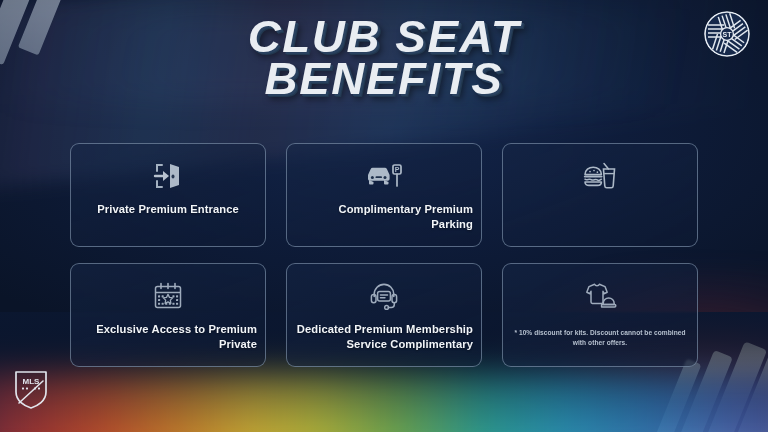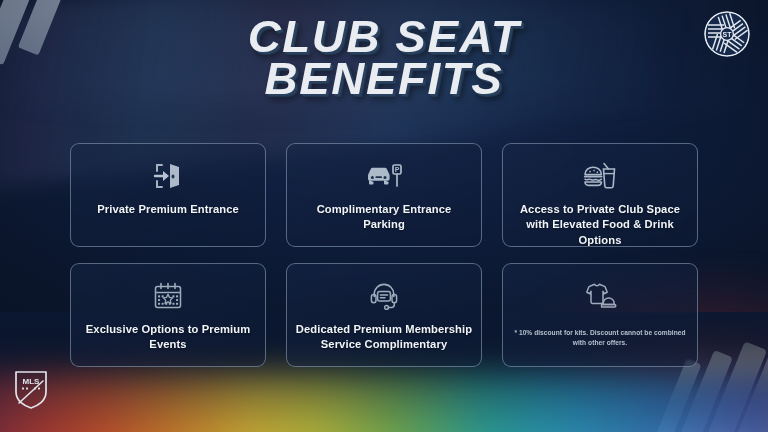--- a/index.html
+++ b/index.html
@@ -166,21 +166,21 @@
     display:flex; align-items:center; justify-content:center;
     margin-bottom:9px;
     opacity:.88;
   }
   .card .ico svg { display:block; }
   .card .label {
     color:#f2f5f8;
     font-size:11.2px;
     font-weight:bold;
     line-height:1.38;
-    text-align:center;
+    text-align:right;
     letter-spacing:.1px;
     text-shadow:0 1px 2px rgba(0,0,0,.4);
   }
   .card .note {
     margin-top:6px;
     color:#c3cedb;
     font-size:6.6px;
     font-weight:bold;
     line-height:1.45;
     text-align:center;
@@ -293,39 +293,38 @@
                    a2.2 2.2 0 0 1 .2 .9 V19 a1.8 1.8 0 0 1 -1.8 1.8 H4.8 A1.8 1.8 0 0 1 3 19 v-3.6
                    a2.2 2.2 0 0 1 .2 -.9 Z" fill="#c3cfdb"></path>
           <circle cx="7.4" cy="17.4" r="1.5" fill="#21334e"></circle>
           <circle cx="20" cy="17.4" r="1.5" fill="#21334e"></circle>
           <rect x="10.5" y="16.3" width="6.5" height="1.8" rx=".9" fill="#21334e"></rect>
           <rect x="28" y="5" width="8" height="9" rx="1.6" fill="none" stroke="#c3cfdb" stroke-width="1.7"></rect>
           <text x="32" y="12" text-anchor="middle" font-family="Liberation Sans, sans-serif" font-size="7" font-weight="bold" fill="#c3cfdb">P</text>
           <path d="M32 14 V26" stroke="#c3cfdb" stroke-width="1.7" stroke-linecap="round"></path>
         </svg>
       </div>
-      <div class="label">Complimentary Entrance Parking</div>
+      <div class="label">Complimentary Premium Parking</div>
     </div>
 
     <div class="card">
       <div class="ico">
         <svg width="36" height="34" viewBox="0 0 36 34" fill="none">
           <path d="M22 4.5 L26.5 10" stroke="#c3cfdb" stroke-width="1.5" stroke-linecap="round"></path>
           <path d="M21.5 10 h11 l-1.3 17 a2 2 0 0 1 -2 1.8 h-4.4 a2 2 0 0 1 -2 -1.8 Z" fill="none" stroke="#c3cfdb" stroke-width="1.6"></path>
           <path d="M22.1 14.6 h9.8" stroke="#c3cfdb" stroke-width="1.4"></path>
           <path d="M3 15.6 c0 -4.6 3.9 -7.4 8.2 -7.4 c4.3 0 8.2 2.8 8.2 7.4 Z" fill="none" stroke="#c3cfdb" stroke-width="1.6" stroke-linejoin="round"></path>
           <circle cx="8" cy="12.6" r=".85" fill="#c3cfdb"></circle>
           <circle cx="12" cy="11.5" r=".85" fill="#c3cfdb"></circle>
           <circle cx="15.4" cy="13.2" r=".85" fill="#c3cfdb"></circle>
           <path d="M2.6 17.6 h17.2" stroke="#c3cfdb" stroke-width="1.6" stroke-linecap="round"></path>
           <path d="M3 20.2 c2 1.6 4 -1 6.2 .5 c2.2 1.5 4 -1.2 6 .2 c1.6 1.1 3 .3 4.2 -.7" stroke="#c3cfdb" stroke-width="1.5" fill="none" stroke-linecap="round"></path>
           <path d="M3 23 h16.4 c0 2.3 -1.8 3.4 -4 3.4 h-8.4 c-2.2 0 -4 -1.1 -4 -3.4 Z" fill="none" stroke="#c3cfdb" stroke-width="1.6" stroke-linejoin="round"></path>
         </svg>
       </div>
-      <div class="label">Access to Private Club Space with Elevated Food &amp; Drink Options</div>
     </div>
 
     <div class="card">
       <div class="ico">
         <svg width="32" height="32" viewBox="0 0 32 32" fill="none">
           <rect x="3.5" y="6.5" width="25" height="21" rx="2" fill="none" stroke="#b3c0cf" stroke-width="1.5"></rect>
           <path d="M3.5 12.5 h25" stroke="#b3c0cf" stroke-width="1.5"></path>
           <path d="M9 3.5 v5 M16 3.5 v5 M23 3.5 v5" stroke="#b3c0cf" stroke-width="1.6" stroke-linecap="round"></path>
           <path d="M16 14.4 l1.45 3.0 l3.25 .45 l-2.35 2.3 l.55 3.25 l-2.9 -1.55 l-2.9 1.55 l.55 -3.25
                    l-2.35 -2.3 l3.25 -.45 Z" fill="none" stroke="#b3c0cf" stroke-width="1.3" stroke-linejoin="round"></path>
@@ -338,21 +337,21 @@
             <rect x="24" y="19" width="2.1" height="2.1" rx=".4"></rect>
             <rect x="6" y="22.7" width="2.1" height="2.1" rx=".4"></rect>
             <rect x="9.6" y="22.7" width="2.1" height="2.1" rx=".4"></rect>
             <rect x="13.2" y="22.7" width="2.1" height="2.1" rx=".4"></rect>
             <rect x="16.8" y="22.7" width="2.1" height="2.1" rx=".4"></rect>
             <rect x="20.4" y="22.7" width="2.1" height="2.1" rx=".4"></rect>
             <rect x="24" y="22.7" width="2.1" height="2.1" rx=".4"></rect>
           </g>
         </svg>
       </div>
-      <div class="label">Exclusive Options to Premium Events</div>
+      <div class="label">Exclusive Access to Premium Private</div>
     </div>
 
     <div class="card">
       <div class="ico">
         <svg width="32" height="32" viewBox="0 0 32 32" fill="none">
           <path d="M6.2 16.5 v-2.3 a9.8 9.8 0 0 1 19.6 0 v2.3" stroke="#b3c0cf" stroke-width="1.6" fill="none" stroke-linecap="round"></path>
           <rect x="3.4" y="14.6" width="4.6" height="8.2" rx="2.2" fill="none" stroke="#b3c0cf" stroke-width="1.5"></rect>
           <rect x="24" y="14.6" width="4.6" height="8.2" rx="2.2" fill="none" stroke="#b3c0cf" stroke-width="1.5"></rect>
           <rect x="9.6" y="11.6" width="12.8" height="9.4" rx="2" fill="none" stroke="#b3c0cf" stroke-width="1.5"></rect>
           <path d="M12.4 15 h7.2 M12.4 17.8 h4.6" stroke="#b3c0cf" stroke-width="1.4" stroke-linecap="round"></path>

